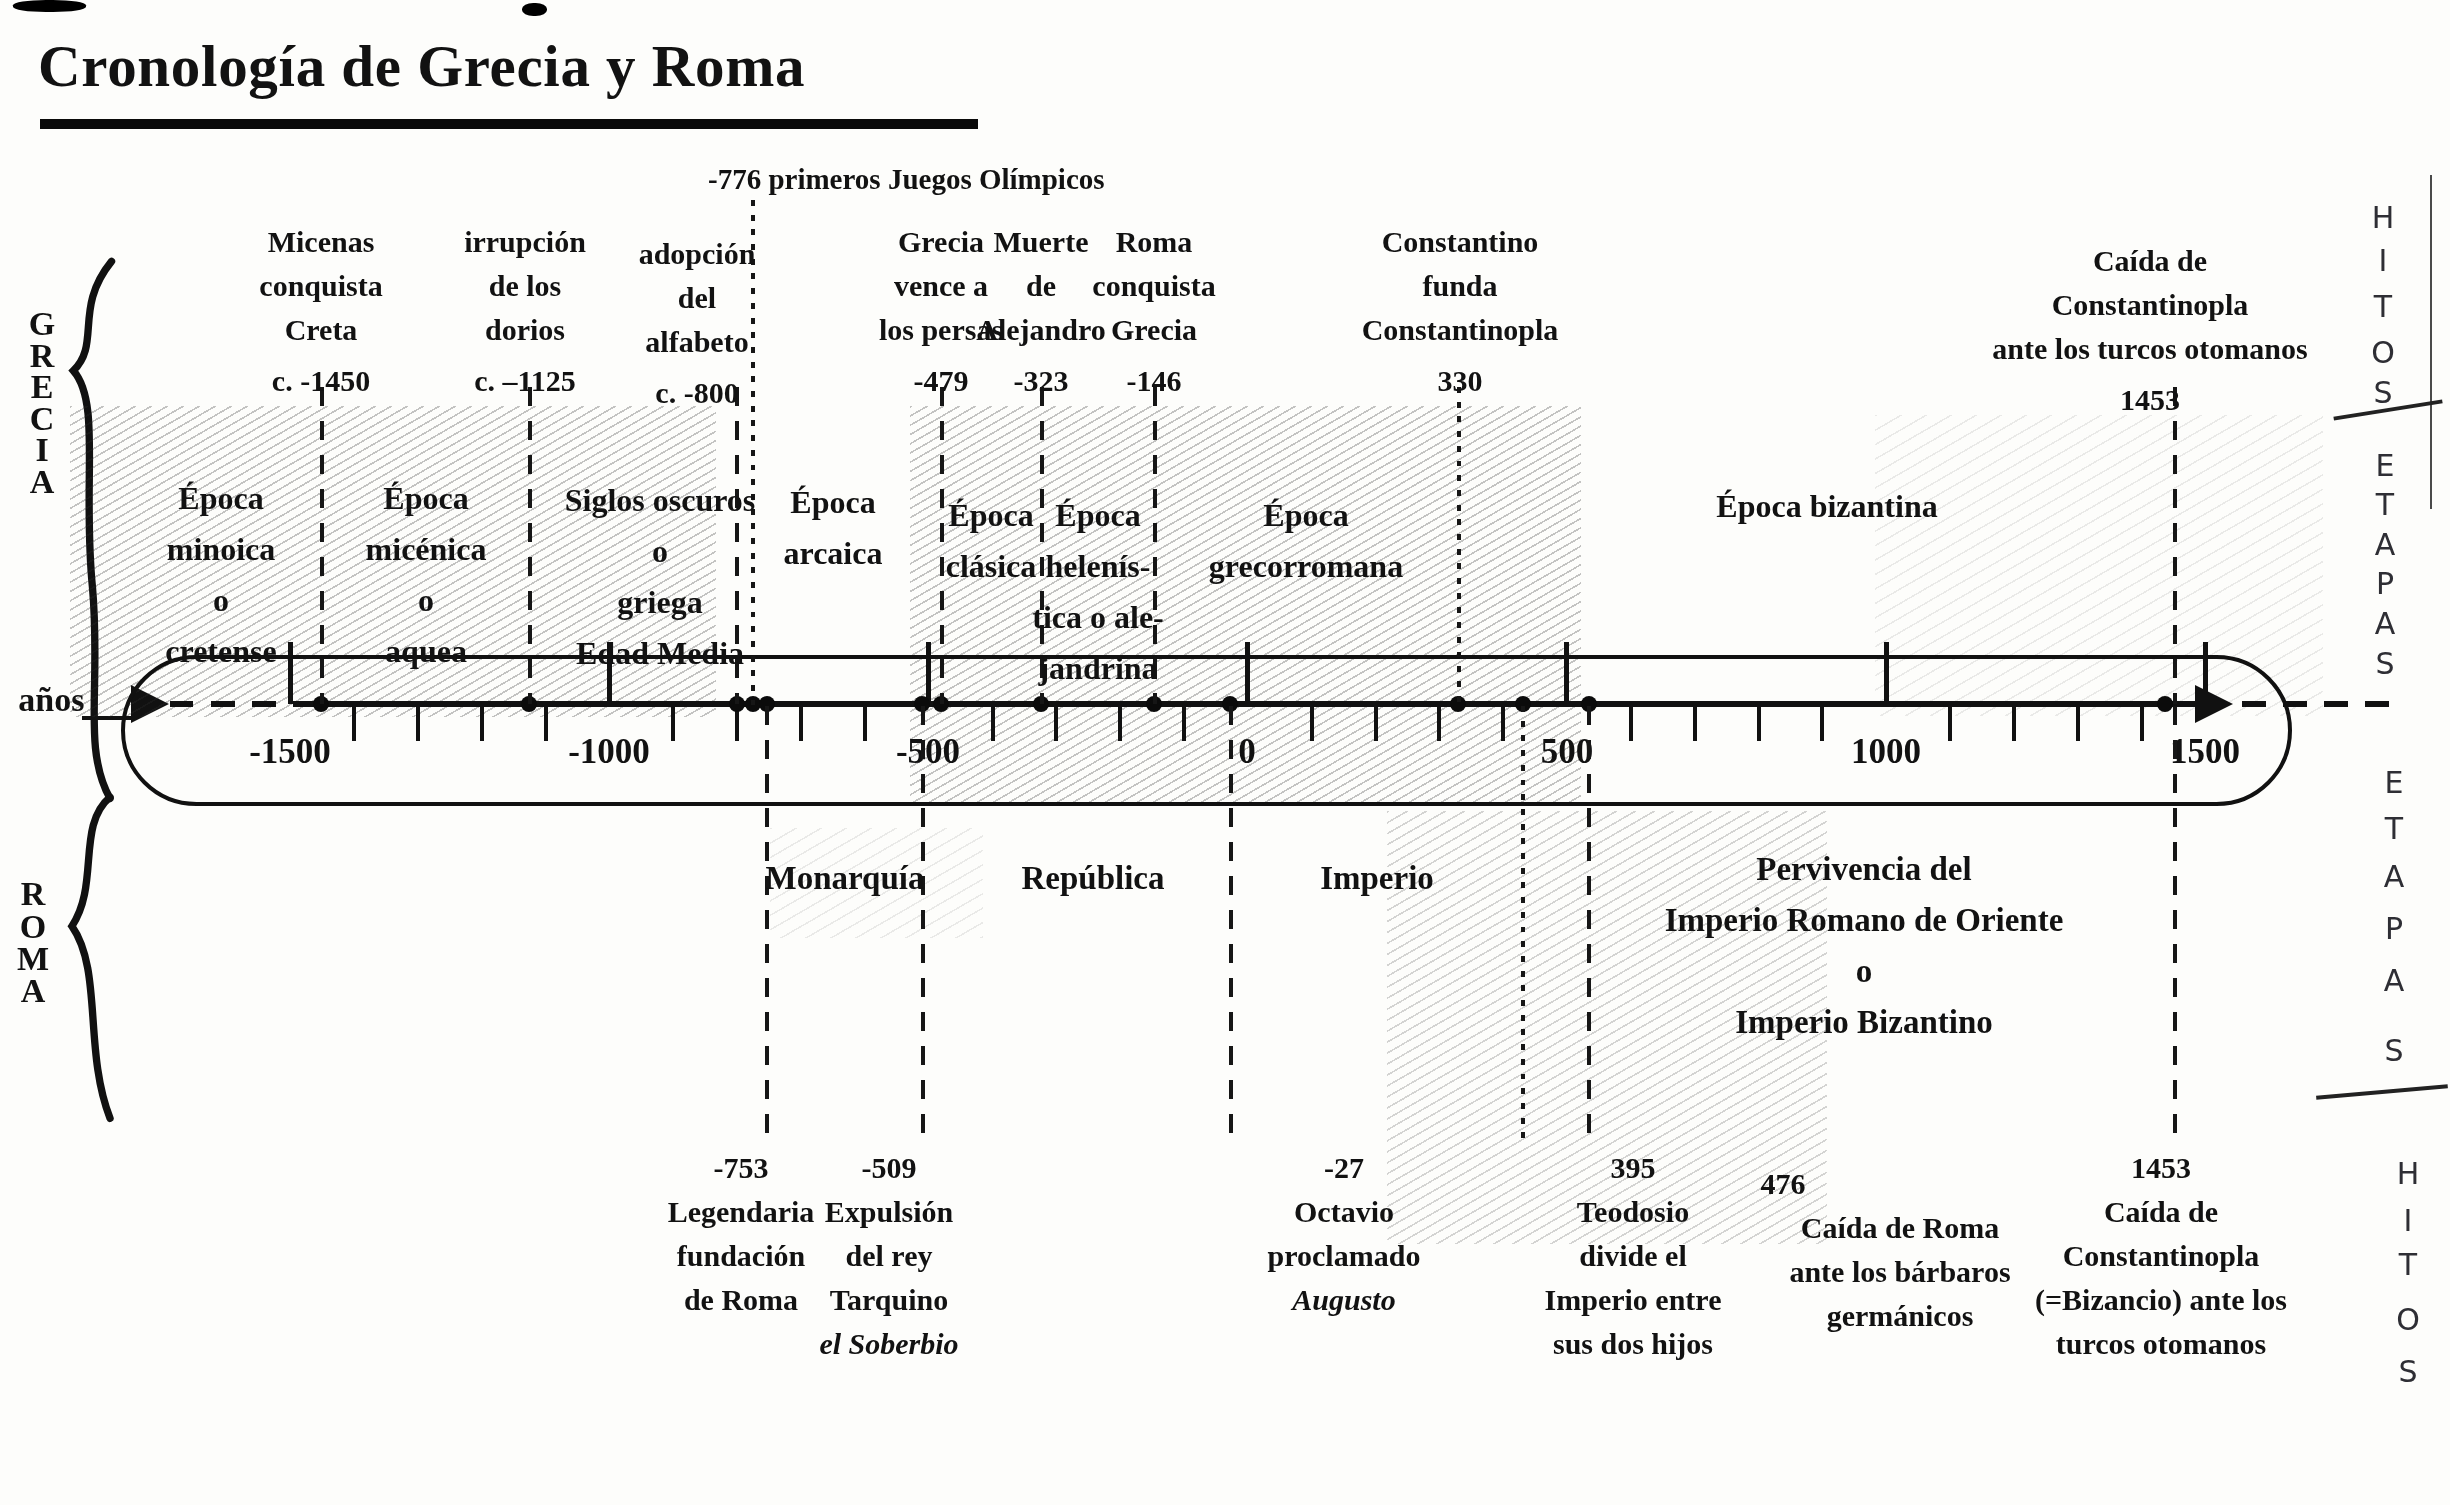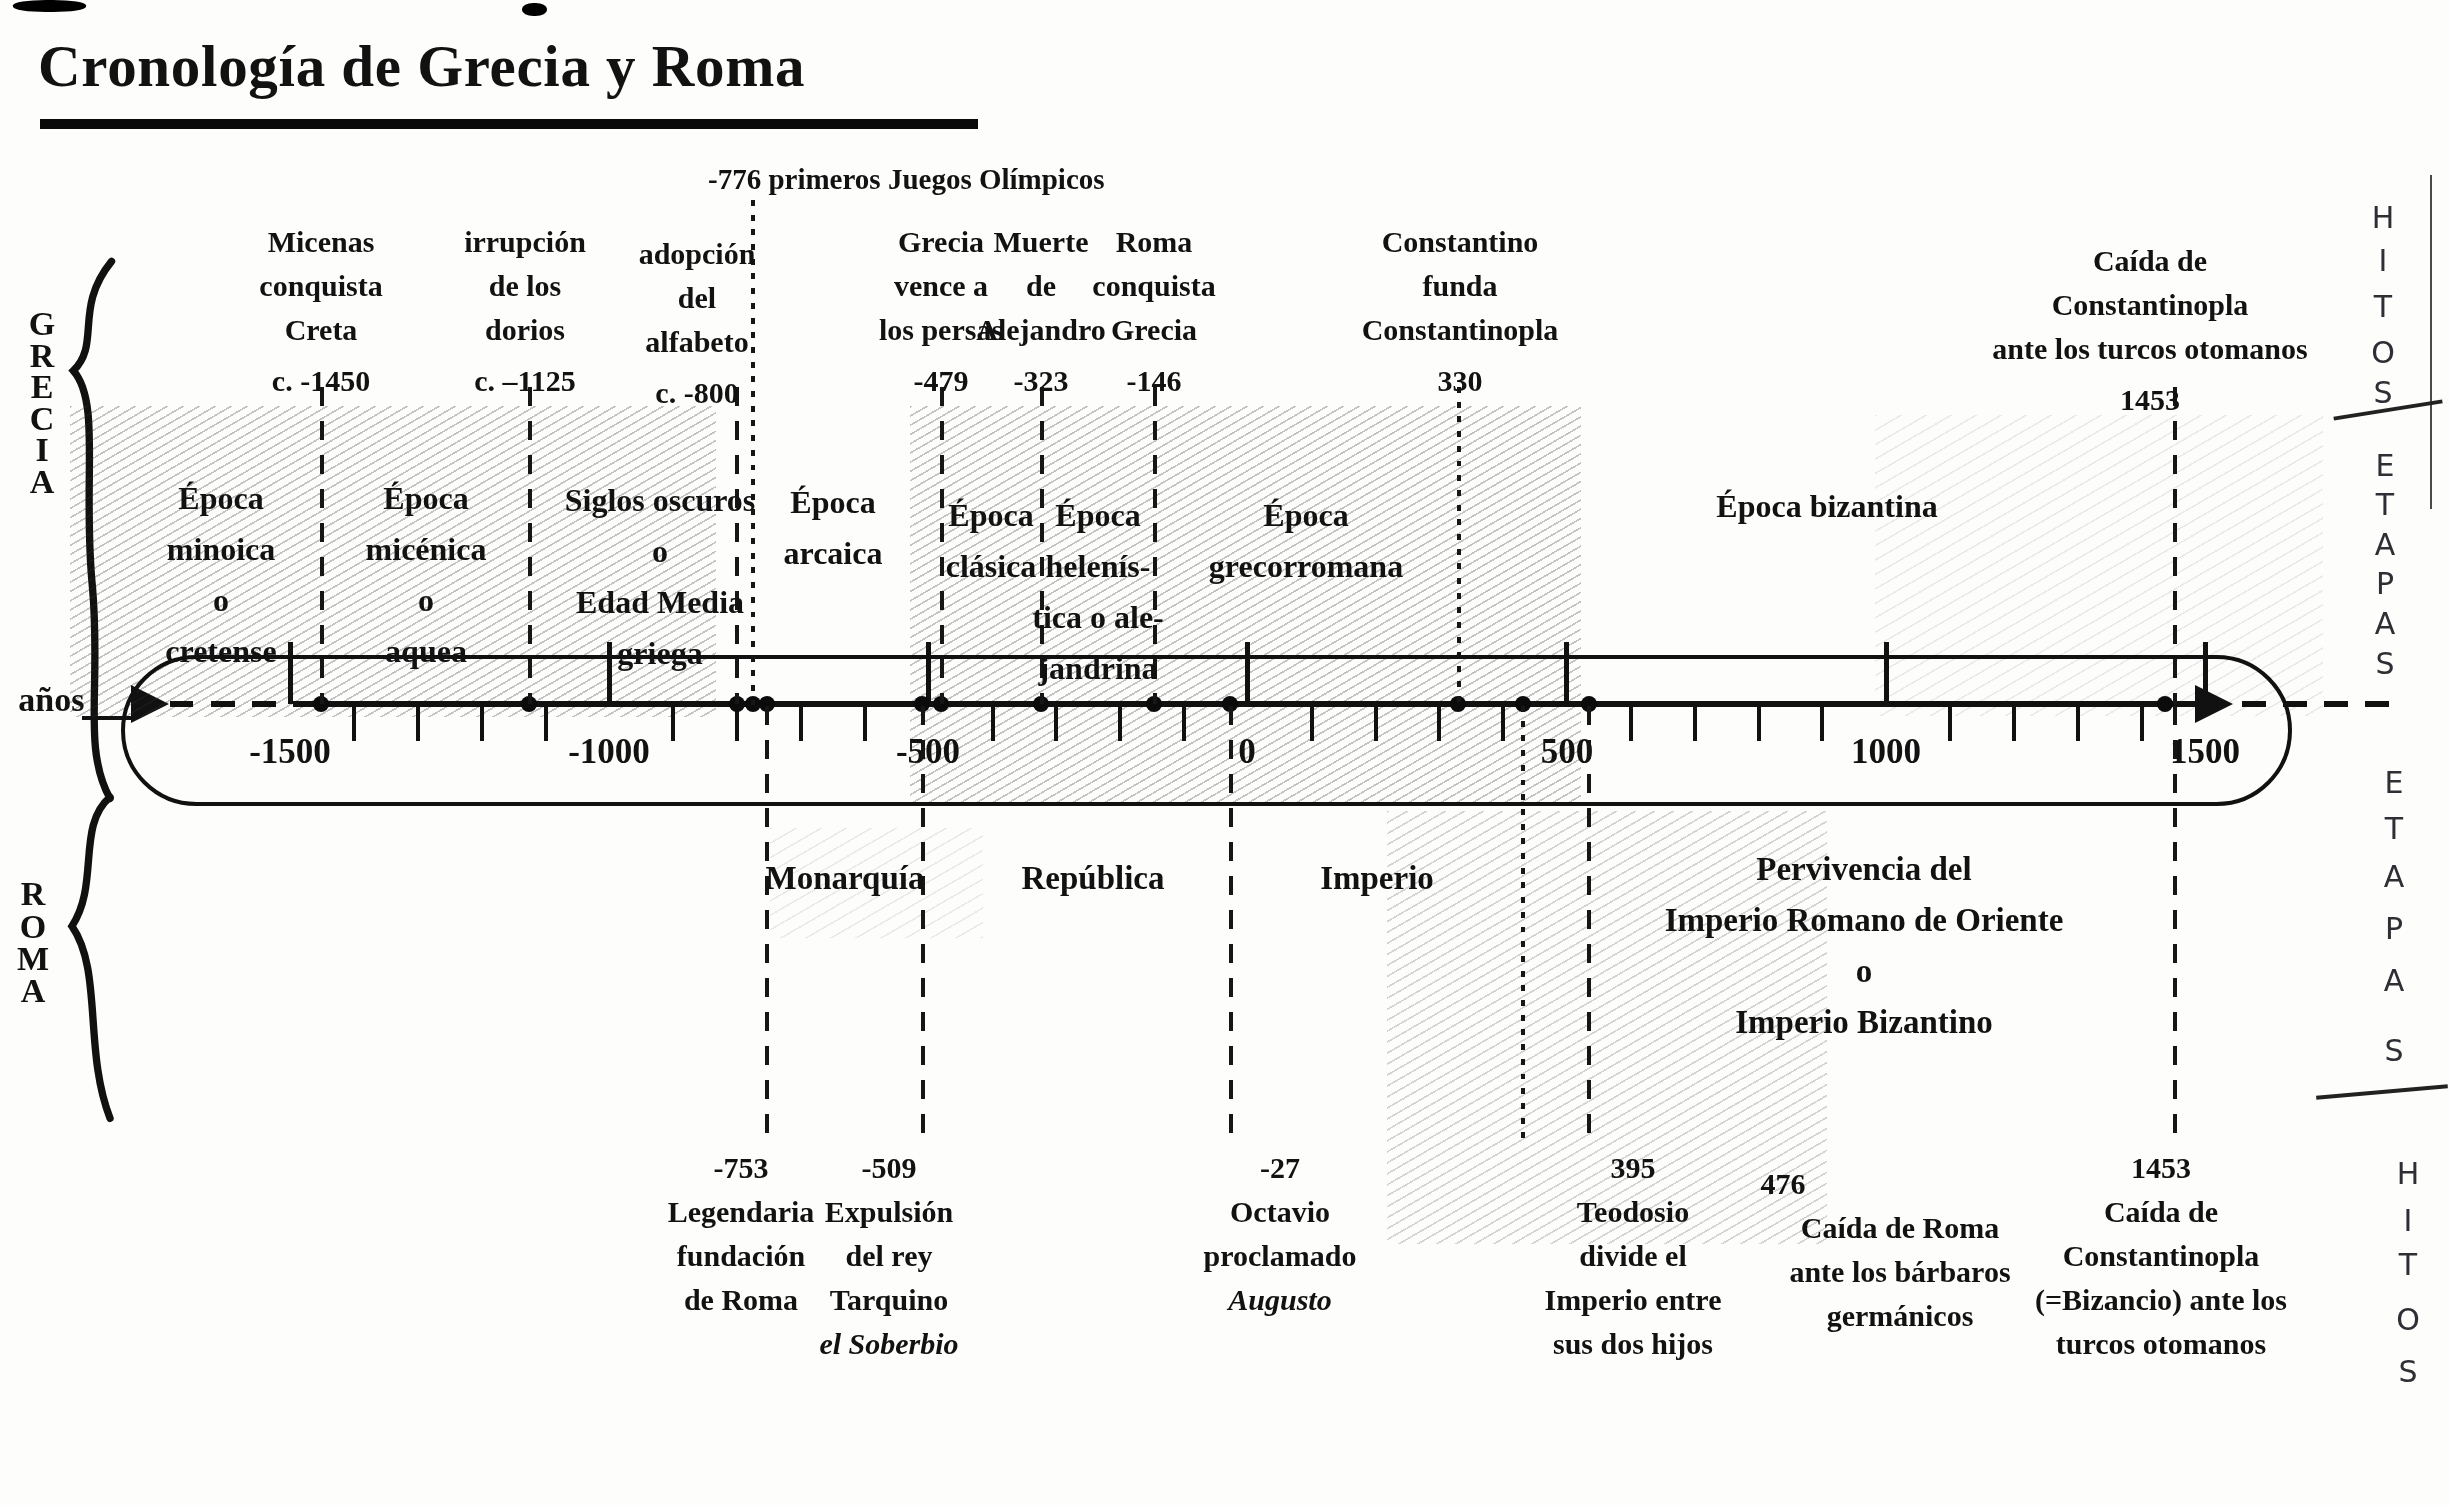--- a/index.html
+++ b/index.html
@@ -188,22 +188,22 @@
     </div>
     <div class="tcol epg" style="left: 426px; top: 473px;">
       <div style="">Época</div>
       <div style="">micénica</div>
       <div style="">o</div>
       <div style="">aquea</div>
     </div>
     <div class="tcol epg" style="left: 660px; top: 475px;">
       <div style="">Siglos oscuros</div>
       <div style="">o</div>
+      <div style="">griega</div>
       <div style="">Edad Media</div>
-      <div style="">griega</div>
     </div>
     <div class="tcol epg" style="left: 833px; top: 477px;">
       <div style="">Época</div>
       <div style="">arcaica</div>
     </div>
     <div class="tcol epg" style="left: 991px; top: 490px;">
       <div style="">Época</div>
       <div style="">clásica</div>
     </div>
     <div class="tcol epg" style="left: 1098px; top: 490px;">
@@ -228,21 +228,21 @@
     </div>
     <div class="vdash" style="left: 921px; top: 706px; height: 433px;"></div>
     <div class="tcol ev" style="left: 889px; top: 1146px; width: 411px;">
       <div style="position: relative; left: 0px;">-509</div>
       <div style="">Expulsión</div>
       <div style="">del rey</div>
       <div style="">Tarquino</div>
       <div class="it" style="">el Soberbio</div>
     </div>
     <div class="vdash" style="left: 1229px; top: 706px; height: 433px;"></div>
-    <div class="tcol ev" style="left: 1280px; top: 1146px; width: 411px; text-align: center;">
+    <div class="tcol ev" style="left: 1344px; top: 1146px; width: 411px; text-align: center;">
       <div style="position: relative; left: 0px;">-27</div>
       <div style="">Octavio</div>
       <div style="">proclamado</div>
       <div class="it" style="">Augusto</div>
     </div>
     <div class="vdot" style="left: 1521px; top: 706px; height: 433px;"></div>
     <div class="tcol ev" style="left: 1633px; top: 1146px; width: 411px;">
       <div style="position: relative; left: 0px;">395</div>
       <div style="">Teodosio</div>
       <div style="">divide el</div>

